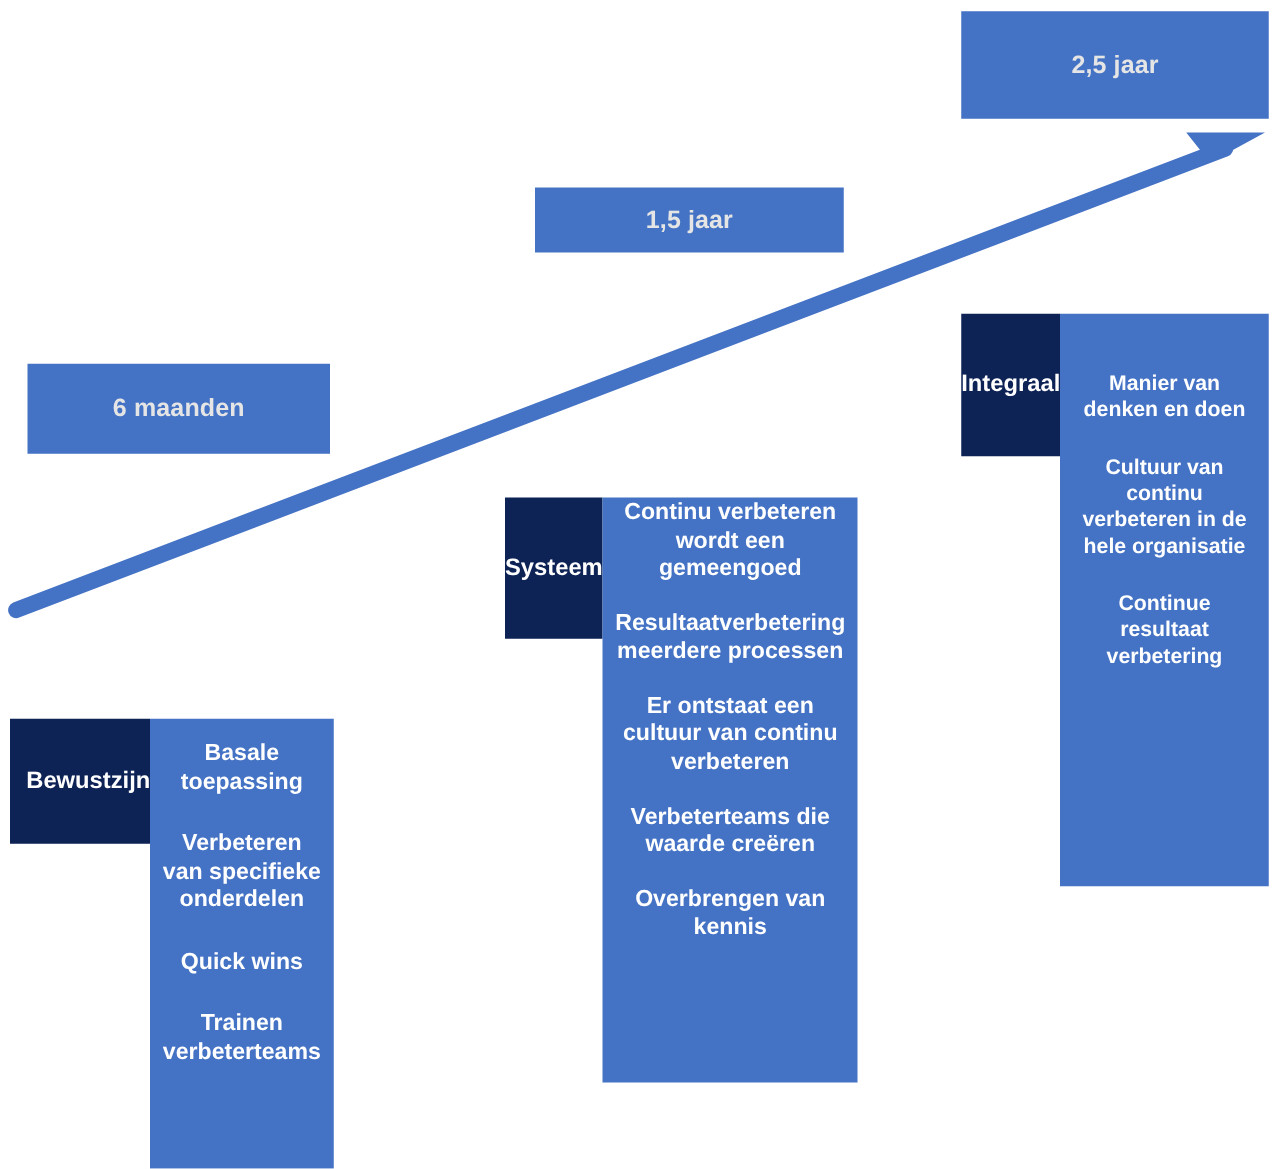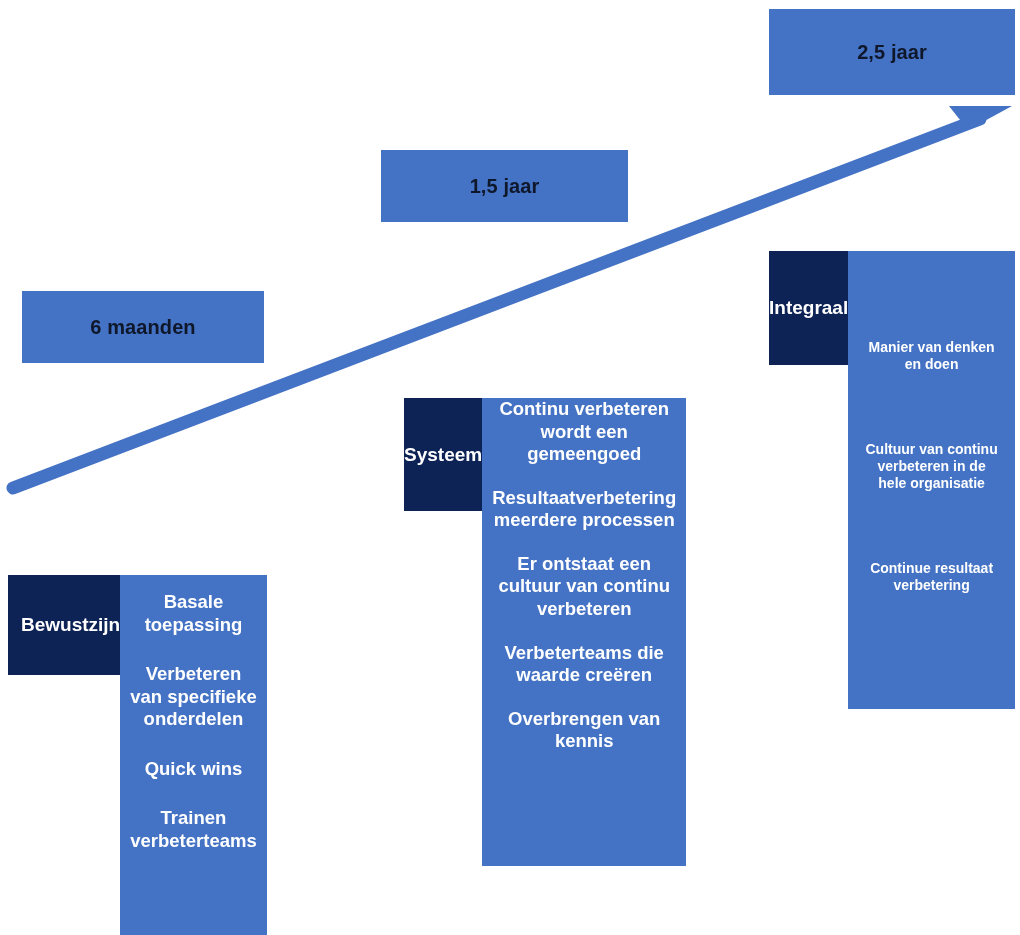--- a/index.html
+++ b/index.html
@@ -26,21 +26,21 @@
     width: 1020px;
     height: 935px;
     pointer-events: none;
   }
 
   
   .time-box {
     position: absolute;
     box-sizing: border-box;
     background: #4472C4;
-    color: #0f172a;
+    color: #e5e5e5;
     font-weight: bold;
     font-size: 20px;
     display: flex;
     align-items: center;
     justify-content: center;
     letter-spacing: 0.1px;
   }
 
   
   .stage {
@@ -96,37 +96,37 @@
     row-gap: 21px;
   }
   #stage-systeem .stage-item { font-size: 18.5px; }
 
   #stage-integraal .stage-header { height: 114px; }
   #stage-integraal .stage-body {
     padding: 46px 8px 20px;
     justify-content: flex-start;
     row-gap: 26px;
   }
-  #stage-integraal .stage-item { font-size: 14px; margin-top: 42px; }
+  #stage-integraal .stage-item { font-size: 17px; }
 </style>
 </head>
 <body>
 
 <div id="canvas">
 
   <svg id="growth-arrow" viewBox="0 0 1020 935" width="1020" height="935" aria-hidden="true">
     <line x1="13" y1="488" x2="980" y2="119" stroke="#4472C4" stroke-width="13" stroke-linecap="round"></line>
     <polygon points="1012,106 949,106 968,130" fill="#4472C4"></polygon>
   </svg>
 
   <div class="time-box" id="time-box-six-months" style="left:22px; top:291px; width:242px; height:72px;">
     <span>6 maanden</span>
   </div>
 
-  <div class="time-box" id="time-box-one-and-half-years" style="left:381px; top:150px; width:247px; height:72px;">
+  <div class="time-box" id="time-box-one-and-half-years" style="left:428px; top:150px; width:247px; height:52px;">
     <span>1,5 jaar</span>
   </div>
 
   <div class="time-box" id="time-box-two-and-half-years" style="left:769px; top:9px; width:246px; height:86px;">
     <span>2,5 jaar</span>
   </div>
 
   <div class="stage" id="stage-bewustzijn" style="left:8px; top:575px; width:245px; height:360px;">
     <div class="stage-header">
       <span>Bewustzijn</span>

